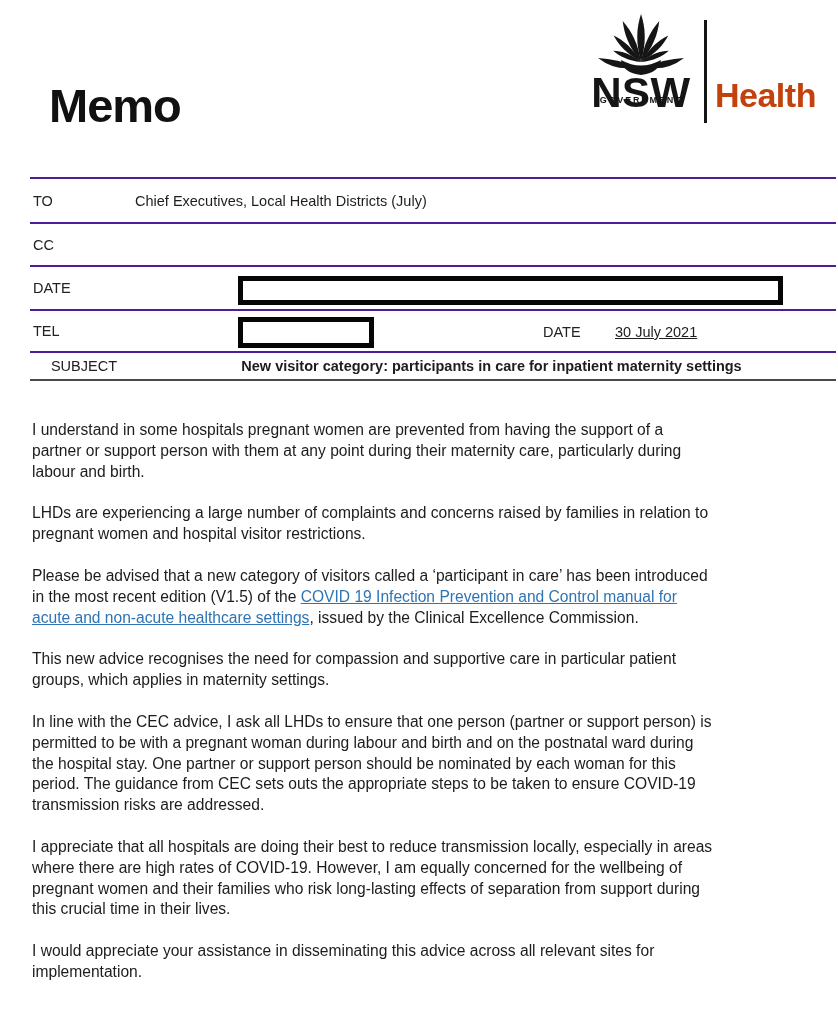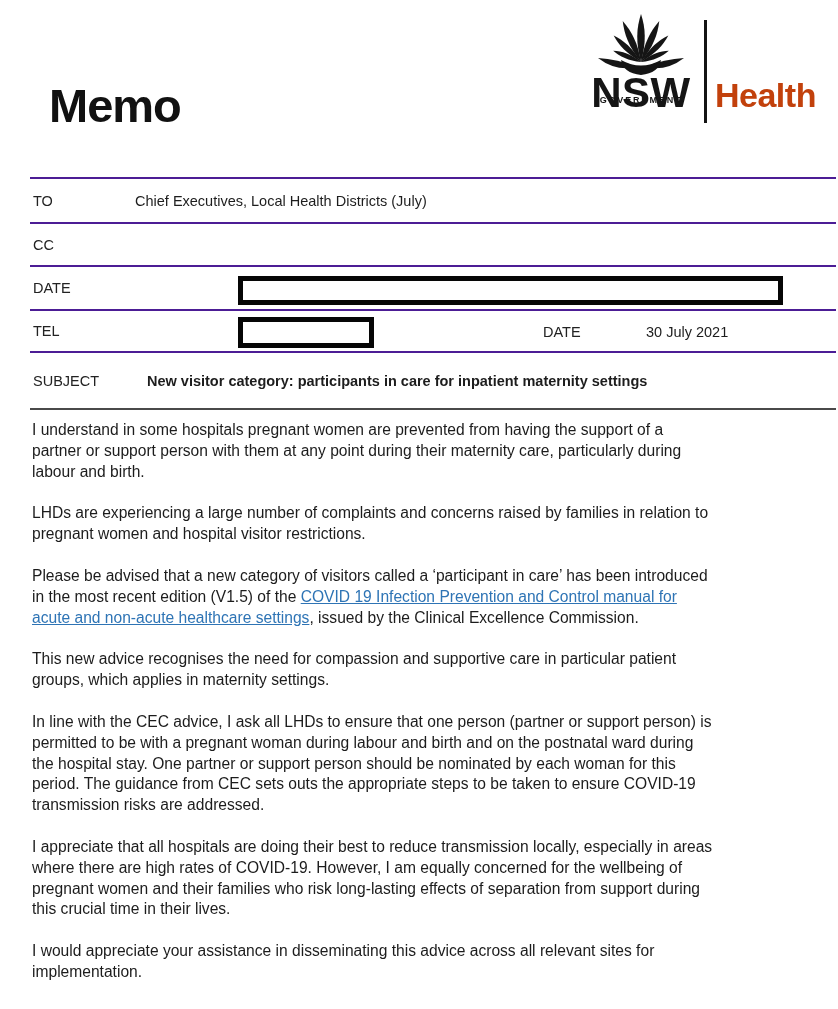--- a/index.html
+++ b/index.html
@@ -49,31 +49,31 @@
   }
   .trow {
     position: relative;
     display: flex; align-items: center;
     border-top: 2px solid #4c1d95;
   }
   .trow.r-to      { height: 45px; }
   .trow.r-cc      { height: 43px; }
   .trow.r-from    { height: 44px; }
   .trow.r-tel     { height: 42px; }
-  .trow.r-subject { height: 57px; }
+  .trow.r-subject { height: 28px; text-align: center; }
   .tlabel { width: 105px; padding-left: 3px; flex: 0 0 105px; color: #222; }
   .tvalue { flex: 1; color: #1d1d1d; }
   .tvalue.bold { font-weight: bold; margin-left: 12px; }
   .redaction {
     border: 5px solid #060606; background: #fff;
   }
   .redaction.big   { margin-left: 103px; width: 545px; height: 29px; margin-top: 4px; }
   .redaction.small { margin-left: 103px; width: 136px; height: 31px; margin-top: 3px; }
   .date-label { position: absolute; left: 513px; top: 13px; color: #222; text-align: center; }
-  .date-value { position: absolute; left: 616px; top: 13px; color: #1d1d1d; }
+  .date-value { position: absolute; left: 585px; top: 13px; color: #1d1d1d; text-decoration: underline; }
 
   
   .memo-body {
     position: absolute; left: 32px; top: 420px; width: 802px;
   }
   .memo-body p {
     margin: 0 0 21px 0;
     font-size: 15.6px; line-height: 20.8px;
     white-space: pre-wrap;
     color: #1c1c1c;

